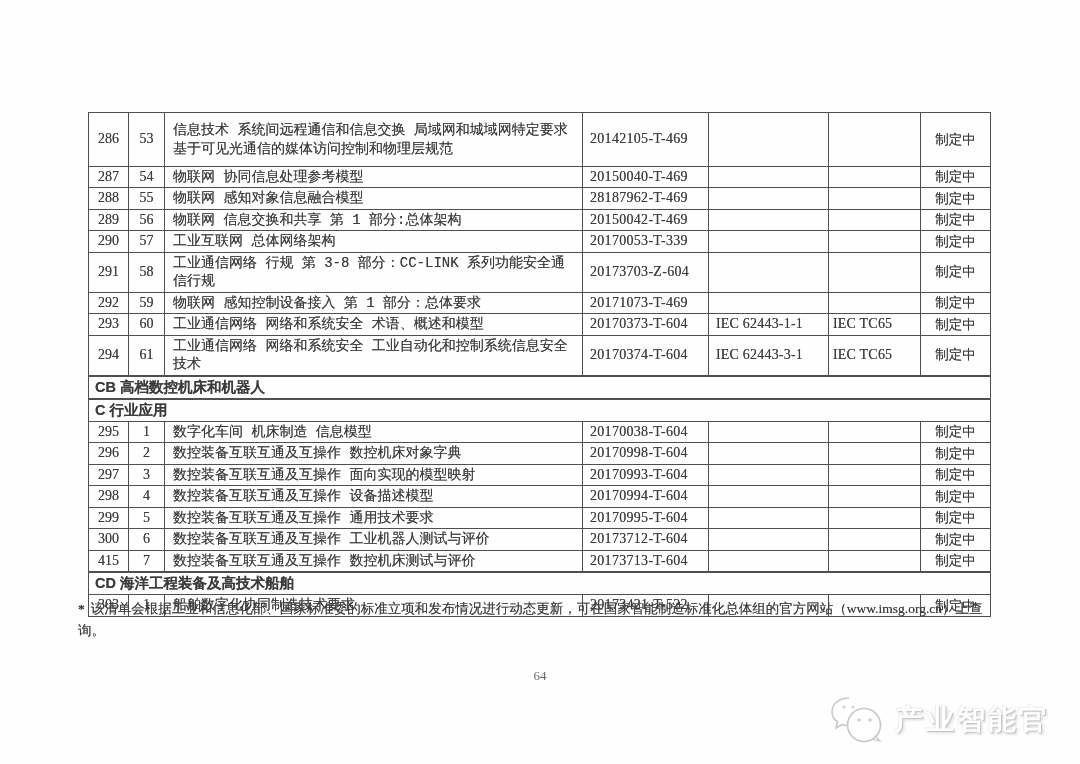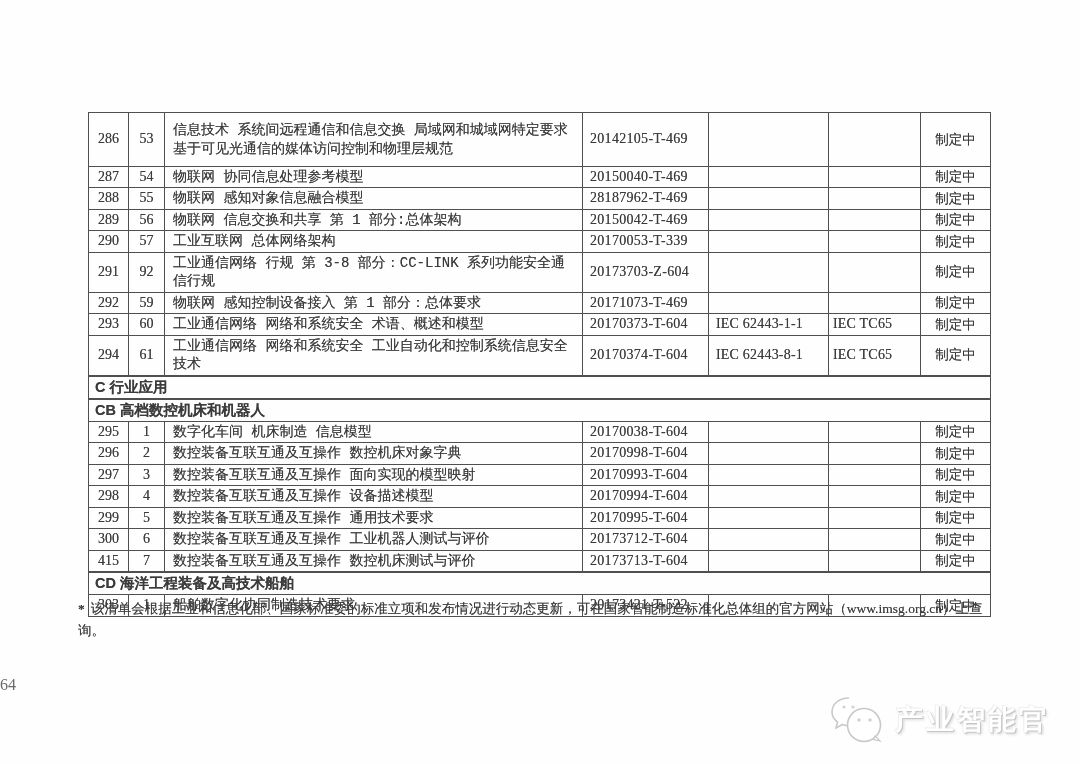--- a/index.html
+++ b/index.html
@@ -42,21 +42,21 @@
   .footnote {
     position:absolute; left:78px; top:598px; width:910px;
     font-size:13.5px; line-height:22px;
     text-shadow:0 0 .6px rgba(70,70,70,.7);
   }
   .footnote .marker { padding-right:6px; font-weight:bold; }
 
   
   .page-number {
     position:absolute; left:0; top:668px; width:1080px;
-    font-size:16px; color:#6a6a6a;margin-top:8px;
+    text-align:center; font-size:13px; color:#6a6a6a;
   }
 
   
   .watermark {
     position:absolute; right:30px; bottom:16px;
     display:flex; align-items:center; gap:8px;text-align:center;
   }
   .watermark .mascot { width:58px; height:56px; }
   .watermark .wm-text {
     font-family:"Liberation Sans","DejaVu Sans",sans-serif;
@@ -125,21 +125,21 @@
           <td class="col-no">290</td>
           <td class="col-sub">57</td>
           <td class="col-desc">工业互联网 总体网络架构</td>
           <td class="col-std">20170053-T-339</td>
           <td class="col-iec"></td>
           <td class="col-tc"></td>
           <td class="col-status">制定中</td>
         </tr>
         <tr class="item">
           <td class="col-no">291</td>
-          <td class="col-sub">92</td>
+          <td class="col-sub">58</td>
           <td class="col-desc">工业通信网络 行规 第 3-8 部分：CC-LINK 系列功能安全通信行规</td>
           <td class="col-std">20173703-Z-604</td>
           <td class="col-iec"></td>
           <td class="col-tc"></td>
           <td class="col-status">制定中</td>
         </tr>
         <tr class="item">
           <td class="col-no">292</td>
           <td class="col-sub">59</td>
           <td class="col-desc">物联网 感知控制设备接入 第 1 部分：总体要求</td>
@@ -155,29 +155,29 @@
           <td class="col-std">20170373-T-604</td>
           <td class="col-iec">IEC 62443-1-1</td>
           <td class="col-tc">IEC TC65</td>
           <td class="col-status">制定中</td>
         </tr>
         <tr class="item">
           <td class="col-no">294</td>
           <td class="col-sub">61</td>
           <td class="col-desc">工业通信网络 网络和系统安全 工业自动化和控制系统信息安全技术</td>
           <td class="col-std">20170374-T-604</td>
-          <td class="col-iec">IEC 62443-8-1</td>
+          <td class="col-iec">IEC 62443-3-1</td>
           <td class="col-tc">IEC TC65</td>
           <td class="col-status">制定中</td>
+        </tr>
+        <tr class="section">
+          <td colspan="7">CB 高档数控机床和机器人</td>
         </tr>
         <tr class="section">
           <td colspan="7">C 行业应用</td>
-        </tr>
-        <tr class="section">
-          <td colspan="7">CB 高档数控机床和机器人</td>
         </tr>
         <tr class="item">
           <td class="col-no">295</td>
           <td class="col-sub">1</td>
           <td class="col-desc">数字化车间 机床制造 信息模型</td>
           <td class="col-std">20170038-T-604</td>
           <td class="col-iec"></td>
           <td class="col-tc"></td>
           <td class="col-status">制定中</td>
         </tr>

